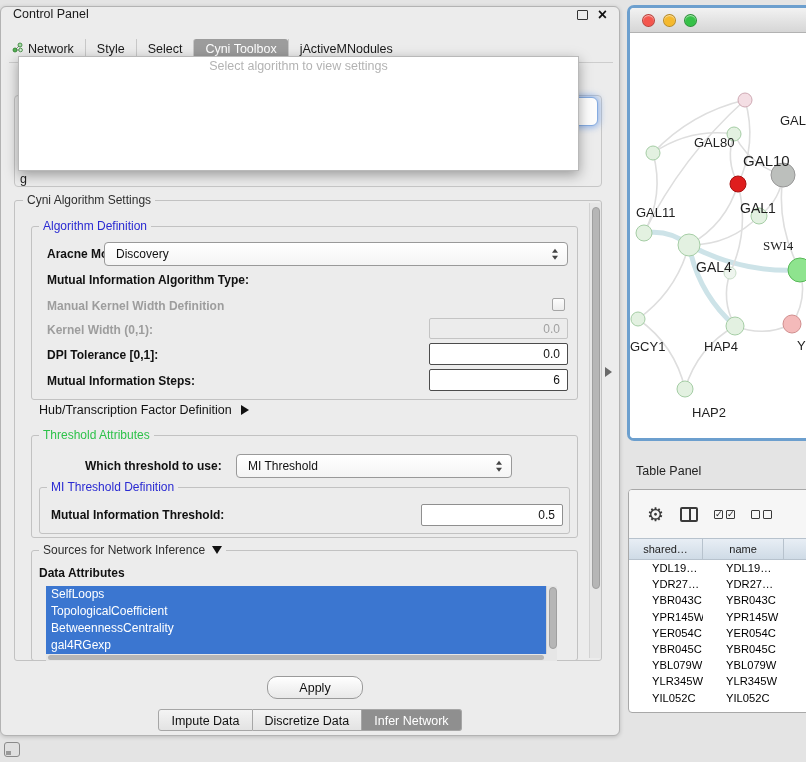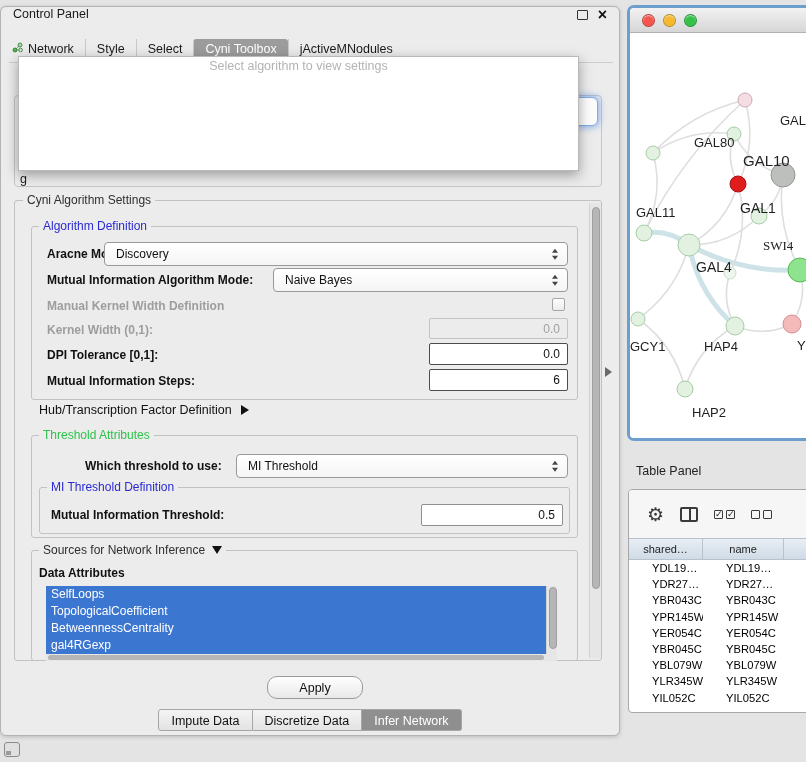--- a/index.html
+++ b/index.html
@@ -159,28 +159,21 @@
 
     <span class="lbl" style="left:46px;top:240px">Aracne Mode:</span>
     <div class="combo" style="left:103px;top:235px;width:464px;height:24px">
       <span>Discovery</span>
       <span class="spin">
           <i class="tri-up"></i>
           <i class="tri-down"></i>
         </span>
     </div>
 
-    <span class="lbl" style="left:46px;top:266px">Mutual Information Algorithm Mode:</span>
-    <div class="combo" style="left:272px;top:261px;width:295px;height:24px">
-      <span>Naive Bayes</span>
-      <span class="spin">
-          <i class="tri-up"></i>
-          <i class="tri-down"></i>
-        </span>
-    </div>
+    <span class="lbl" style="left:46px;top:266px">Mutual Information Algorithm Type:</span>
 
     <span class="lbl gray" style="left:46px;top:292px">Manual Kernel Width Definition</span>
     <div class="checkbox" style="left:551px;top:291px"></div>
 
     <span class="lbl gray" style="left:46px;top:316px">Kernel Width (0,1):</span>
     <div class="field disabled" style="left:428px;top:311px;width:139px;height:21px">0.0</div>
 
     <span class="lbl" style="left:46px;top:341px">DPI Tolerance [0,1]:</span>
     <div class="field" style="left:428px;top:336px;width:139px;height:22px">0.0</div>
 
@@ -189,21 +182,21 @@
 
     <span class="lbl plain row" style="left:38px;top:396px">
       <span>Hub/Transcription Factor Definition</span>
       <i class="tri-right"></i>
     </span>
 
     <div class="gb" style="left:30px;top:428px;width:547px;height:103px"></div>
     <span class="gb-title green" style="left:38px;top:421px">Threshold Attributes</span>
 
     <span class="lbl" style="left:84px;top:452px">Which threshold to use:</span>
-    <div class="combo" style="left:235px;top:447px;width:332px;height:24px">
+    <div class="combo" style="left:235px;top:447px;width:276px;height:24px">
       <span>MI Threshold</span>
       <span class="spin">
           <i class="tri-up"></i>
           <i class="tri-down"></i>
         </span>
     </div>
 
     <div class="gb" style="left:38px;top:480px;width:531px;height:47px"></div>
     <span class="gb-title blue" style="left:46px;top:473px">MI Threshold Definition</span>
     <span class="lbl" style="left:50px;top:501px">Mutual Information Threshold:</span>

